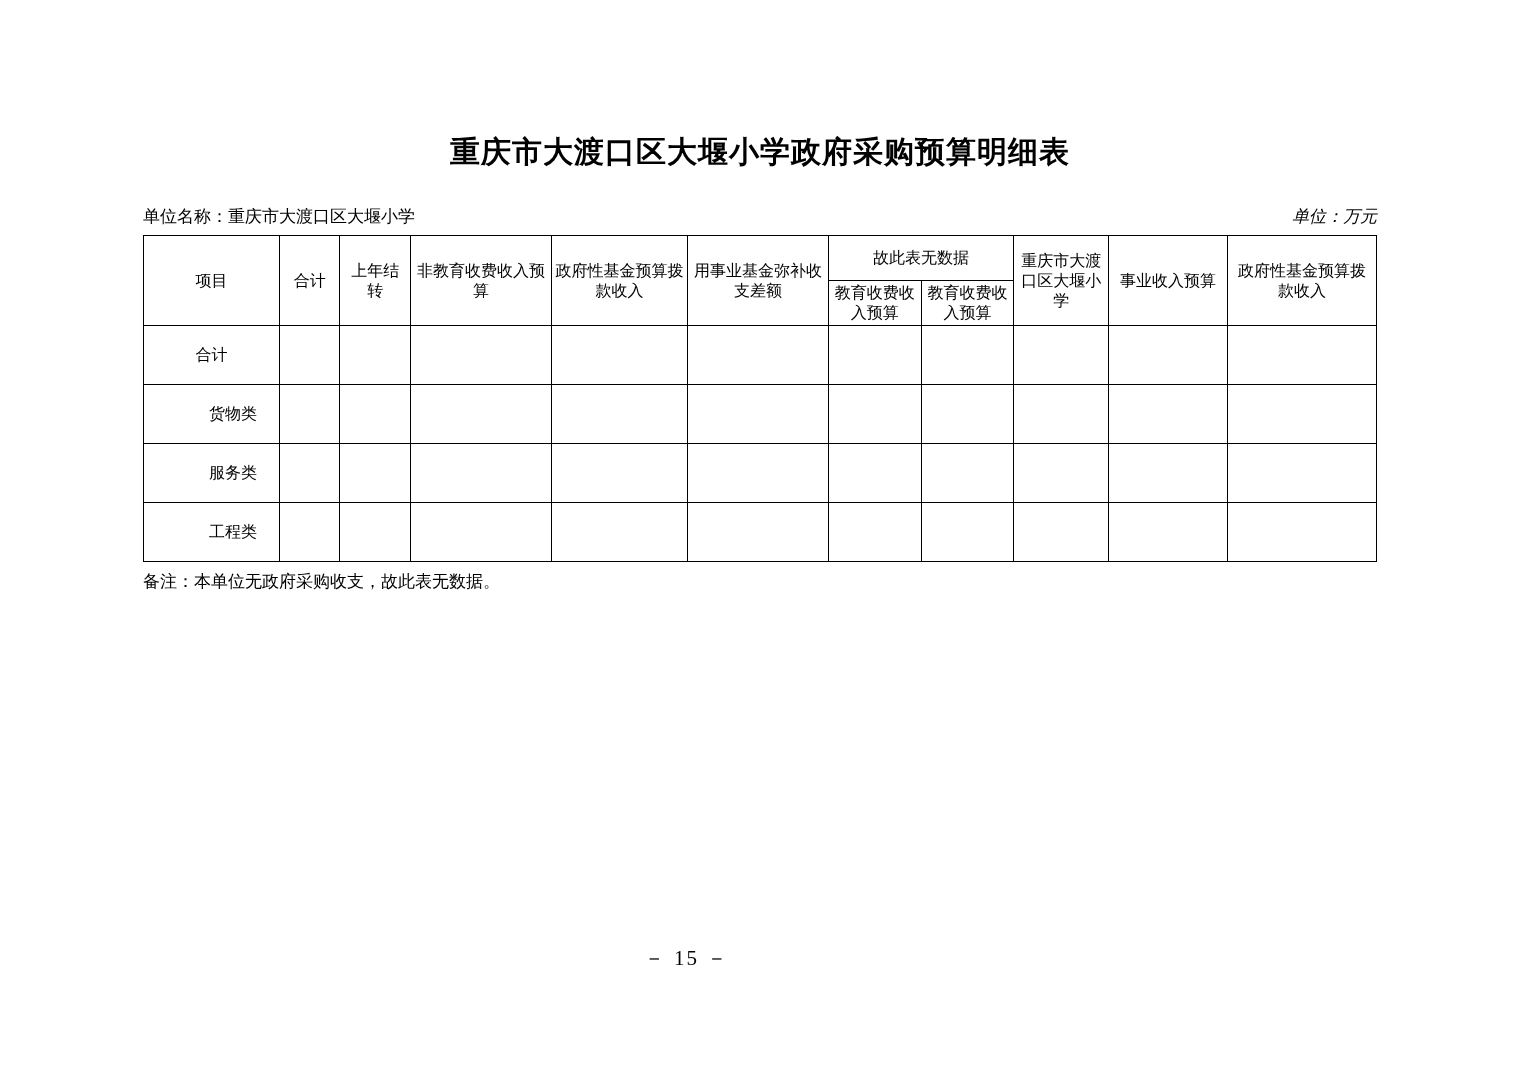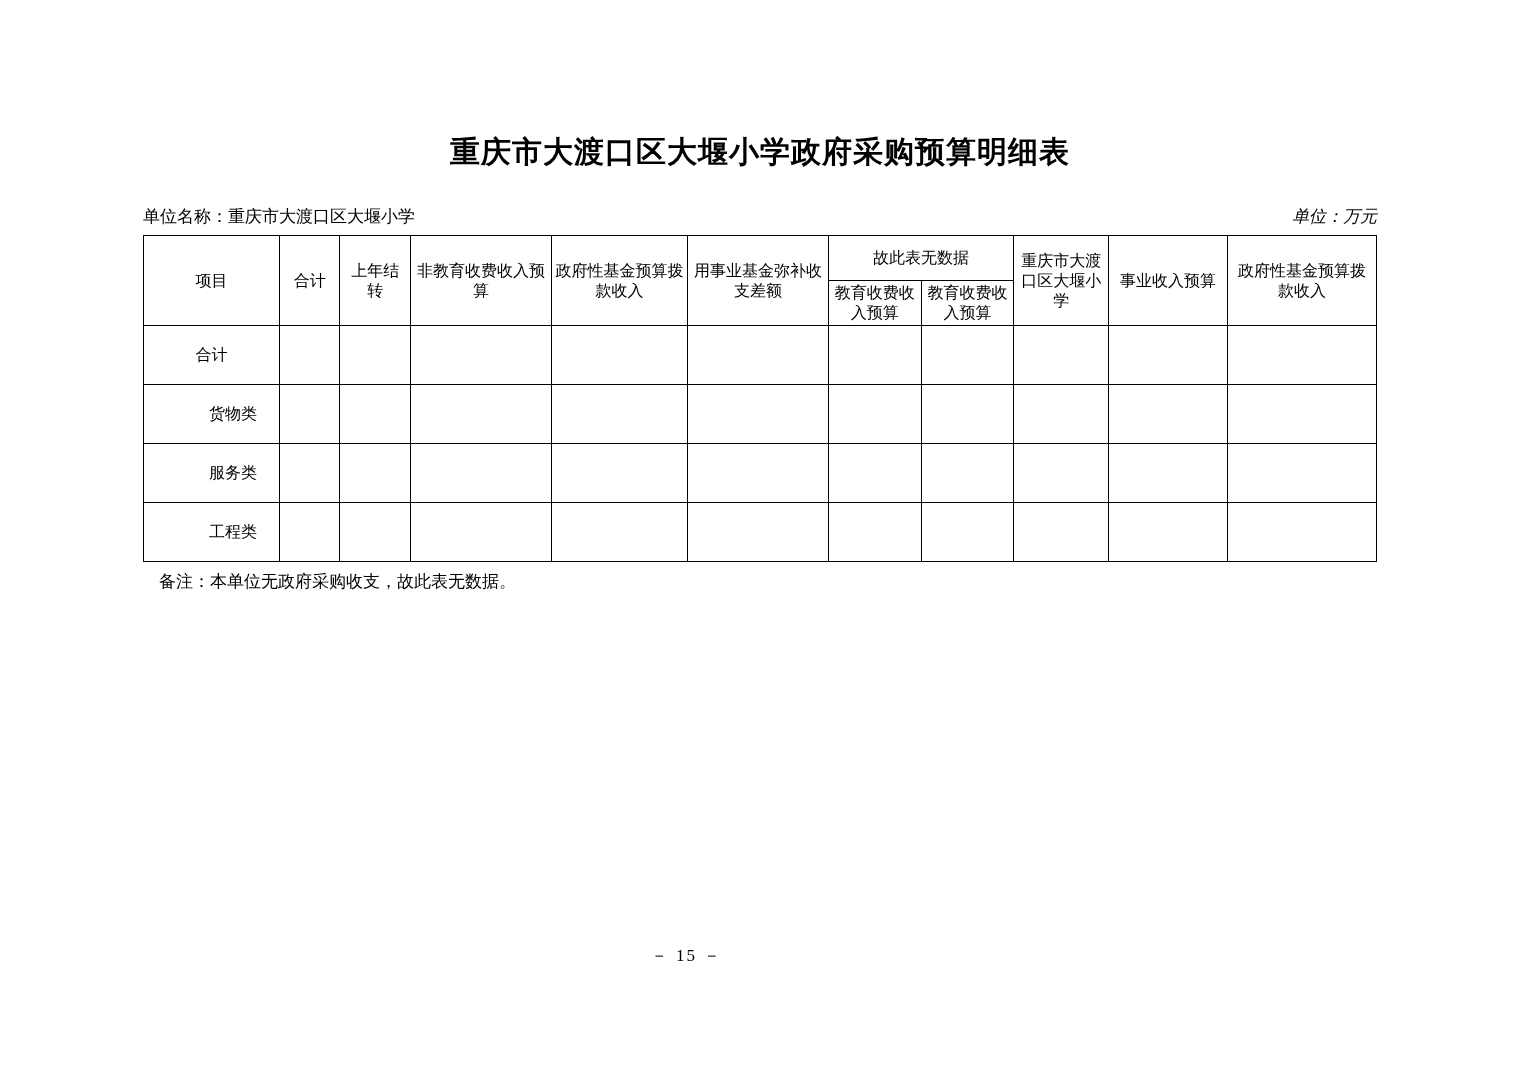--- a/index.html
+++ b/index.html
@@ -76,30 +76,30 @@
   .h-fill  { width: 148px; }
 
   .row-head td { height: 40px; }
   .body-row td { height: 54px; }
   .cell-label { text-align: left; padding-left: 14px; }
   .cell-label.indent { padding-left: 46px; }
 
   .note {
     position: absolute;
     top: 570px;
-    left: 159px;
+    left: 143px;
     font-size: 17px;
   }
   .page-number {
     position: absolute;
     top: 944px;
     left: 0;
     width: 1373px;
     text-align: center;
-    font-size: 17px;
+    font-size: 21px;
     letter-spacing: 2px;
   }
 </style>
 </head>
 <body>
 
 <div class="page">
 
   <div class="doc-title">重庆市大渡口区大堰小学政府采购预算明细表</div>
 

